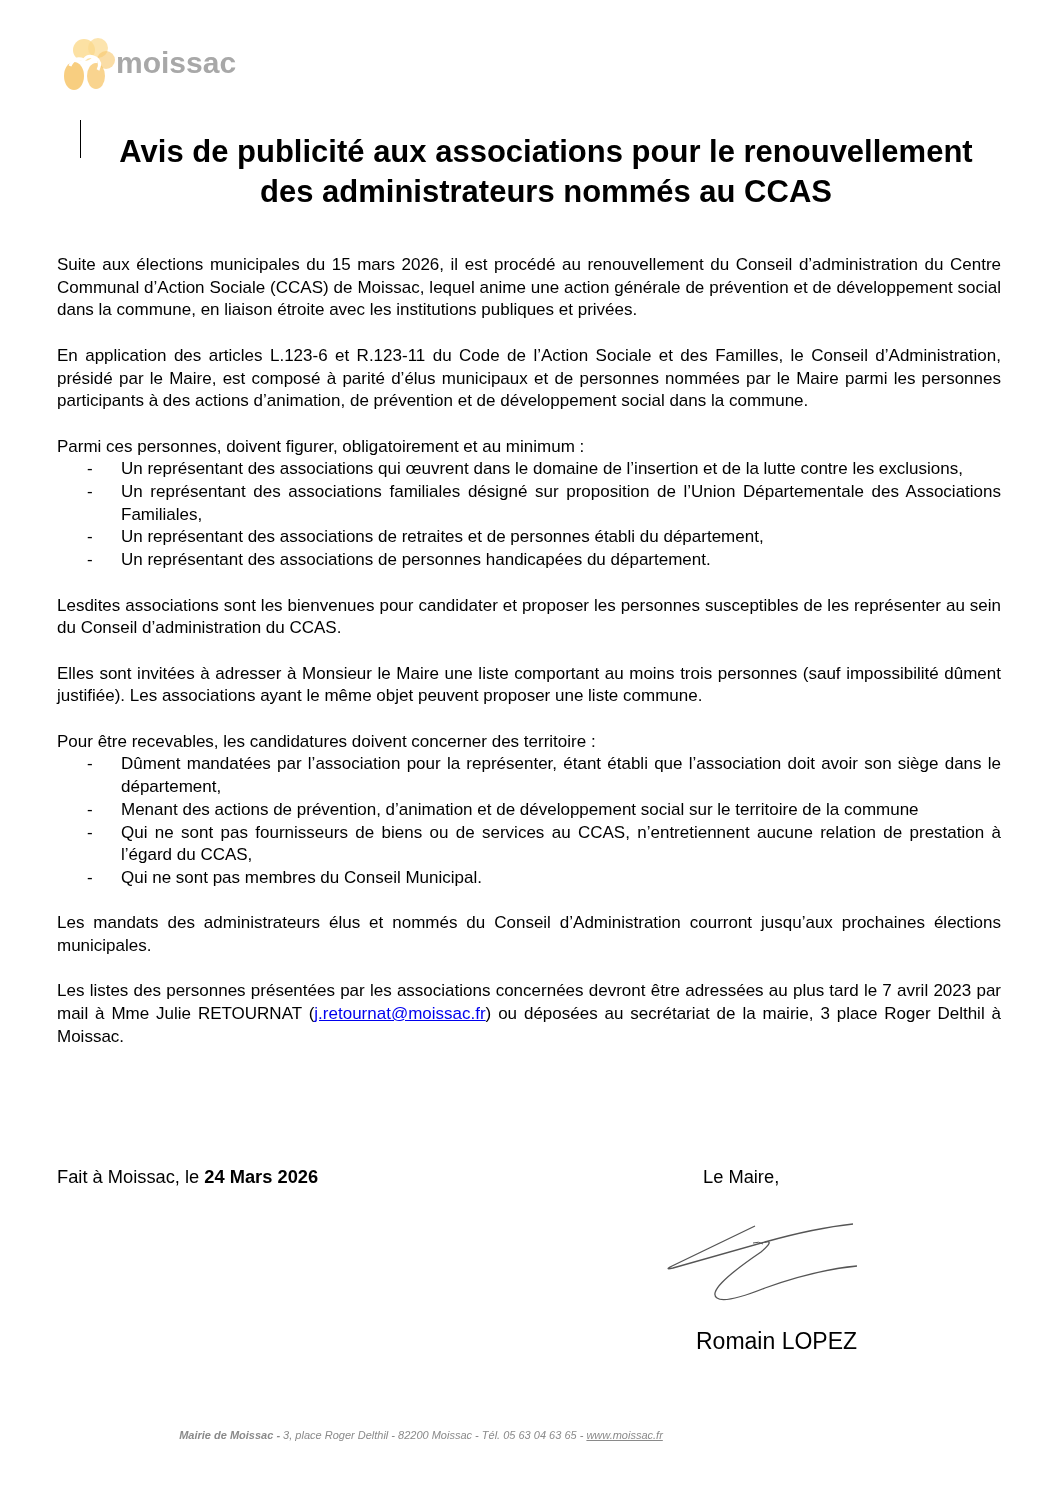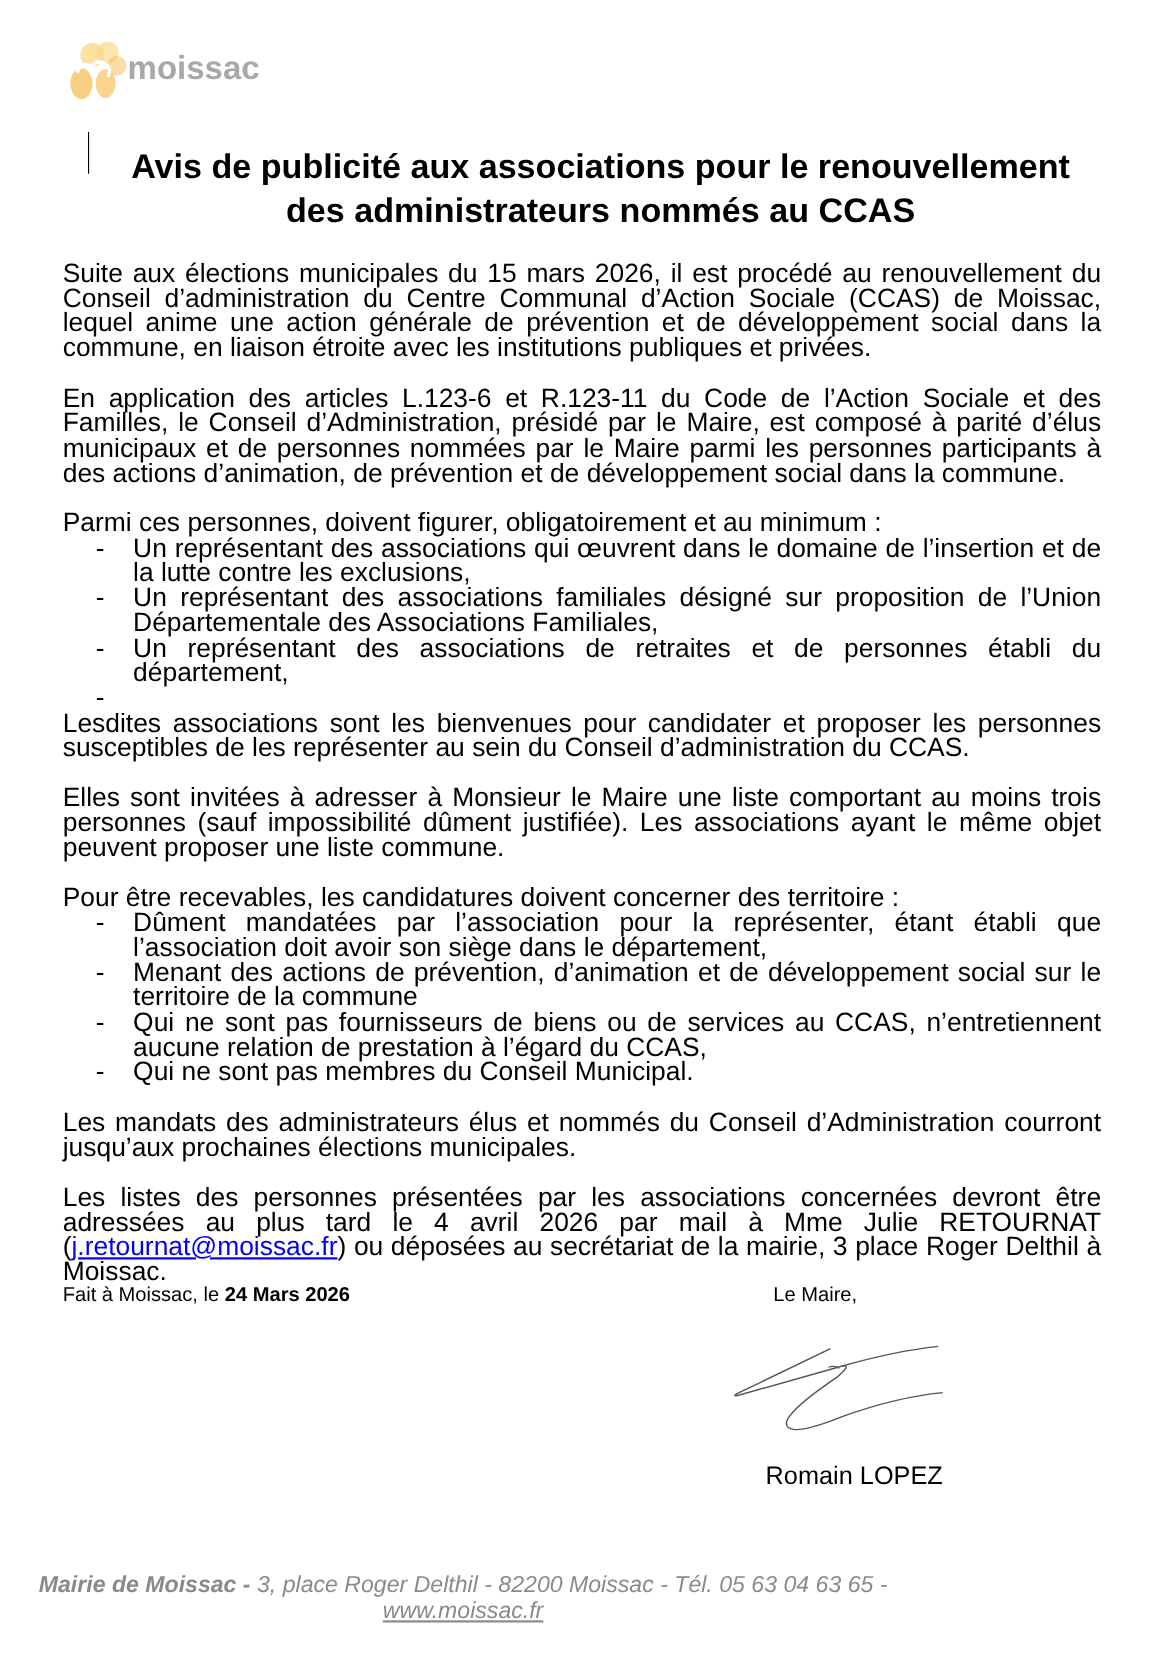--- a/index.html
+++ b/index.html
@@ -8,36 +8,36 @@
 
   .logo { position: absolute; left: 58px; top: 36px; width: 200px; height: 60px; }
   .logo-mark { position: absolute; left: 0; top: 0; width: 58px; height: 58px; }
   .logo-text { position: absolute; left: 58px; top: 10px; font-size: 30px; font-weight: bold;
                color: #a8a8a8; letter-spacing: 0px; font-family: "Liberation Sans", sans-serif; }
 
   .title { position: absolute; left: 80px; top: 116px; width: 900px; text-align: center;
            font-size: 31px; font-weight: bold; line-height: 40px; margin: 16px; }
   .cursor { position: absolute; left: 80px; top: 120px; width: 1px; height: 38px; background: #000; }
 
-  .body { position: absolute; left: 57px; top: 238px; width: 944px; font-size: 24px; line-height: 22.7px; }
+  .body { position: absolute; left: 57px; top: 254px; width: 944px; font-size: 17px; line-height: 22.7px; }
   .para { margin: 0 0 22.7px 0; text-align: justify; }
   .para.nomargin { margin: 0; }
   ul.dash { list-style: none; margin: 0 0 22.7px 0; padding: 0; }
   ul.dash li { position: relative; padding-left: 64px; text-align: justify; }
   ul.dash li .dash-mark { position: absolute; left: 30px; top: 0; }
   a.link { color: #0000ee; text-decoration: underline; }
 
   .sign-row { position: absolute; top: 1166px; left: 57px; width: 944px; font-size: 18.3px; line-height: 22px; }
   .sign-left { position: absolute; left: 0; top: 0; }
   .sign-right { position: absolute; left: 646px; top: 0; }
   .signature { position: absolute; left: 665px; top: 1200px; width: 200px; height: 105px; }
   .signer { position: absolute; left: 696px; top: 1328px; font-size: 23px; }
 
   .footer { position: absolute; left: 0; width: 842px; top: 1429px; text-align: center;
-            font-size: 21px; font-style: italic; color: #8a8a8a; }
+            font-size: 11px; font-style: italic; color: #8a8a8a; }
   .footer b { font-weight: bold; }
   .footer a { color: #8a8a8a; text-decoration: underline; }
 </style>
 </head>
 <body>
 
 <div class="logo">
   <svg class="logo-mark" viewBox="0 0 58 58">
     <circle cx="26" cy="14" r="11" fill="#fbd98c" opacity="0.8"></circle>
     <circle cx="40" cy="12" r="10" fill="#fbd98c" opacity="0.7"></circle>
@@ -56,33 +56,33 @@
 </h1>
 
 <div class="body">
   <p class="para">Suite aux élections municipales du 15 mars 2026, il est procédé au renouvellement du Conseil d’administration du Centre Communal d’Action Sociale (CCAS) de Moissac, lequel anime une action générale de prévention et de développement social dans la commune, en liaison étroite avec les institutions publiques et privées.</p>
   <p class="para">En application des articles L.123-6 et R.123-11 du Code de l’Action Sociale et des Familles, le Conseil d’Administration, présidé par le Maire, est composé à parité d’élus municipaux et de personnes nommées par le Maire parmi les personnes participants à des actions d’animation, de prévention et de développement social dans la commune.</p>
   <p class="para nomargin">Parmi ces personnes, doivent figurer, obligatoirement et au minimum :</p>
   <ul class="dash">
     <li><span class="dash-mark">-</span><span>Un représentant des associations qui œuvrent dans le domaine de l’insertion et de la lutte contre les exclusions,</span></li>
     <li><span class="dash-mark">-</span><span>Un représentant des associations familiales désigné sur proposition de l’Union Départementale des Associations Familiales,</span></li>
     <li><span class="dash-mark">-</span><span>Un représentant des associations de retraites et de personnes établi du département,</span></li>
-    <li><span class="dash-mark">-</span></li>
+    <li><span class="dash-mark">-</span><span>Un représentant des associations de personnes handicapées du département.</span></li>
   </ul>
   <p class="para">Lesdites associations sont les bienvenues pour candidater et proposer les personnes susceptibles de les représenter au sein du Conseil d’administration du CCAS.</p>
   <p class="para">Elles sont invitées à adresser à Monsieur le Maire une liste comportant au moins trois personnes (sauf impossibilité dûment justifiée). Les associations ayant le même objet peuvent proposer une liste commune.</p>
   <p class="para nomargin">Pour être recevables, les candidatures doivent concerner des territoire :</p>
   <ul class="dash">
     <li><span class="dash-mark">-</span><span>Dûment mandatées par l’association pour la représenter, étant établi que l’association doit avoir son siège dans le département,</span></li>
     <li><span class="dash-mark">-</span><span>Menant des actions de prévention, d’animation et de développement social sur le territoire de la commune</span></li>
     <li><span class="dash-mark">-</span><span>Qui ne sont pas fournisseurs de biens ou de services au CCAS, n’entretiennent aucune relation de prestation à l’égard du CCAS,</span></li>
     <li><span class="dash-mark">-</span><span>Qui ne sont pas membres du Conseil Municipal.</span></li>
   </ul>
   <p class="para">Les mandats des administrateurs élus et nommés du Conseil d’Administration courront jusqu’aux prochaines élections municipales.</p>
-  <p class="para"><span>Les listes des personnes présentées par les associations concernées devront être adressées au plus tard le 4 avril 2026 par mail à Mme Julie RETOURNAT (</span><a class="link" href="j.retournat@moissac.fr">j.retournat@moissac.fr</a><span>) ou déposées au secrétariat de la mairie, 3 place Roger Delthil à Moissac.</span></p>
+  <p class="para"><span>Les listes des personnes présentées par les associations concernées devront être adressées au plus tard le 7 avril 2023 par mail à Mme Julie RETOURNAT (</span><a class="link" href="j.retournat@moissac.fr">j.retournat@moissac.fr</a><span>) ou déposées au secrétariat de la mairie, 3 place Roger Delthil à Moissac.</span></p>
 </div>
 
 <div class="sign-row">
   <span class="sign-left"><span>Fait à Moissac, le </span><b>24 Mars 2026</b></span>
   <span class="sign-right">Le Maire,</span>
 </div>
 
 <svg class="signature" viewBox="0 0 200 105">
   <path d="M90 26 L5 67 Q0 70 8 68 L100 42 Q110 40 96 52 Q40 90 52 98 Q60 104 100 88 Q150 70 192 66" stroke="#555" stroke-width="1.3" fill="none"></path>
   <path d="M100 42 Q150 28 188 24" stroke="#555" stroke-width="1.3" fill="none"></path>

